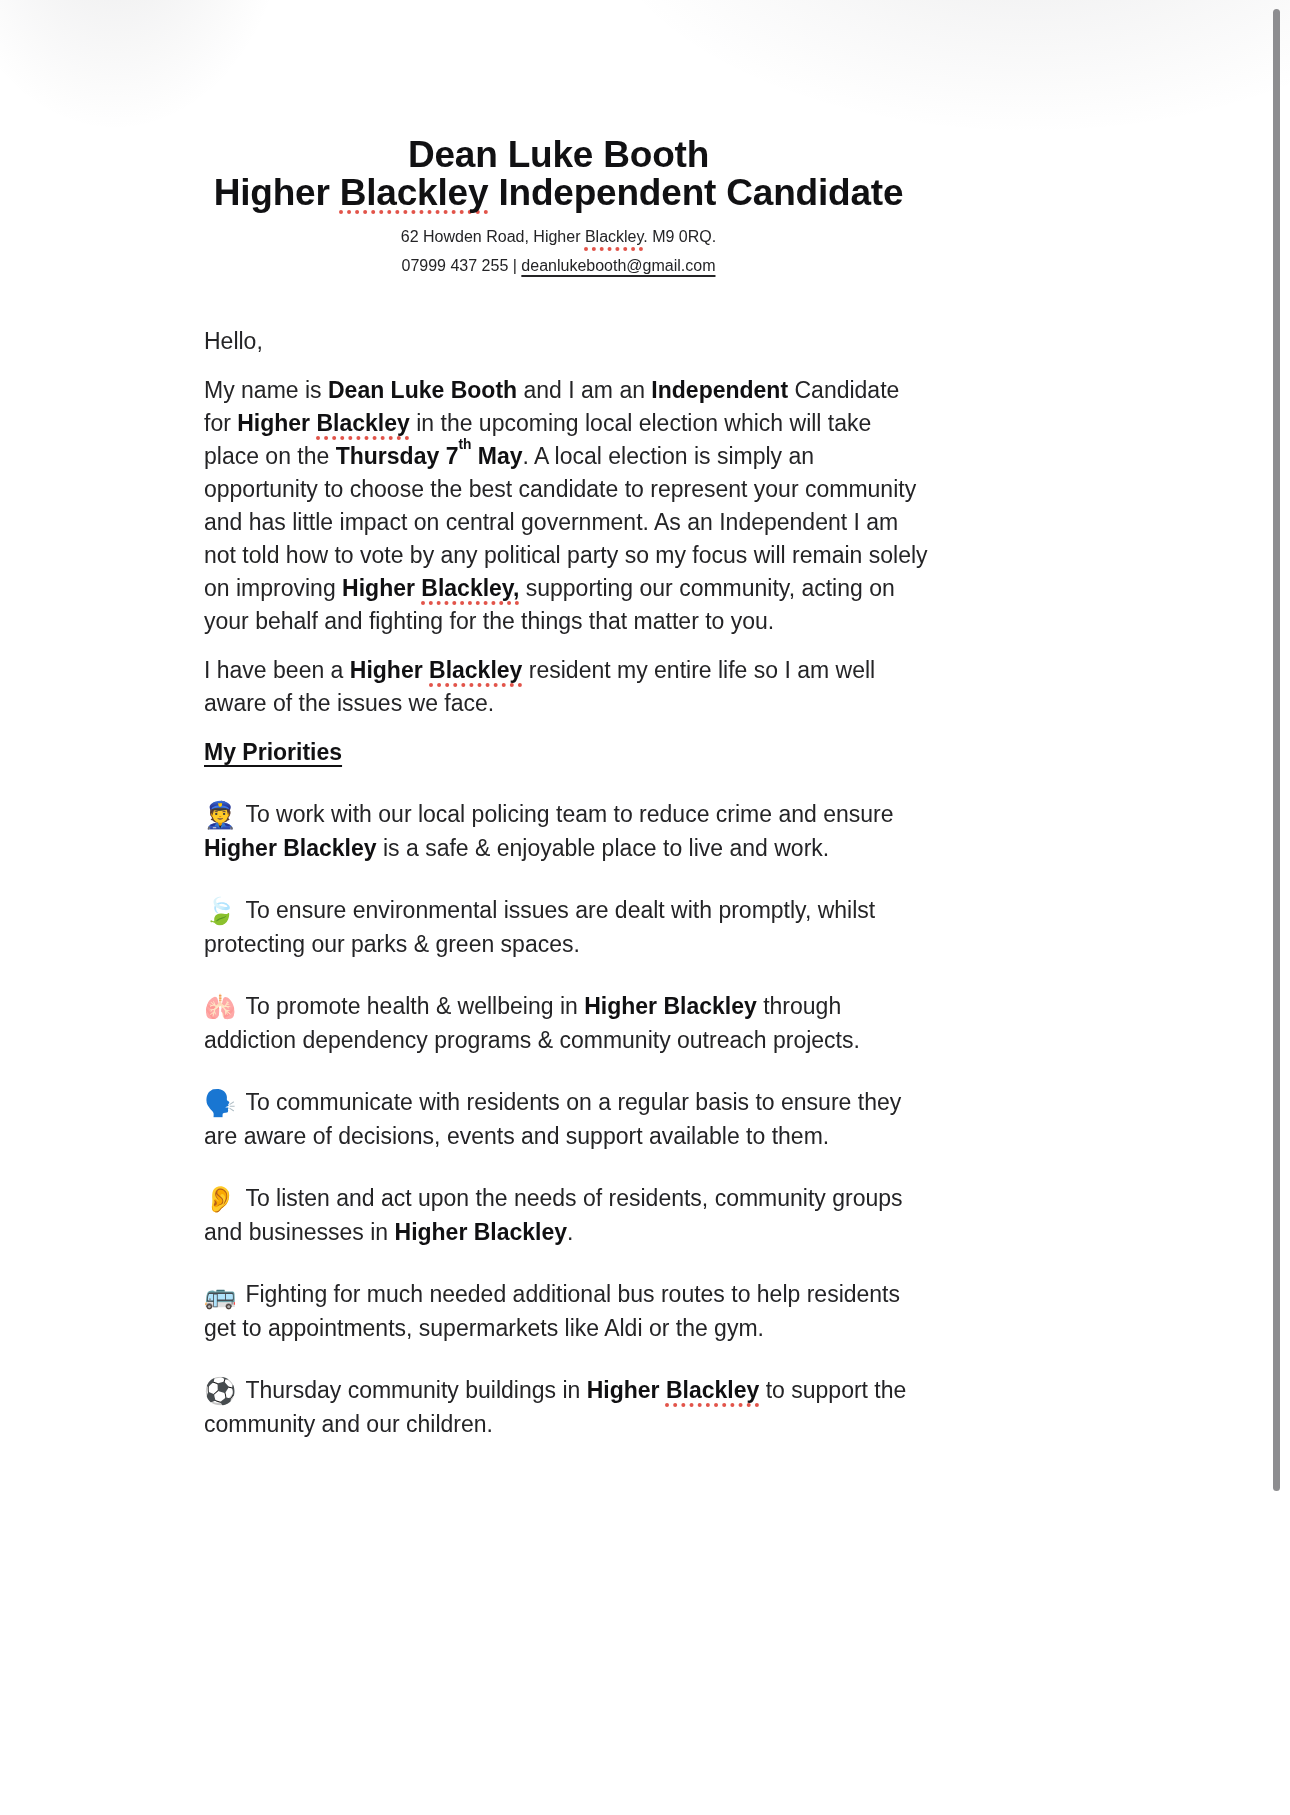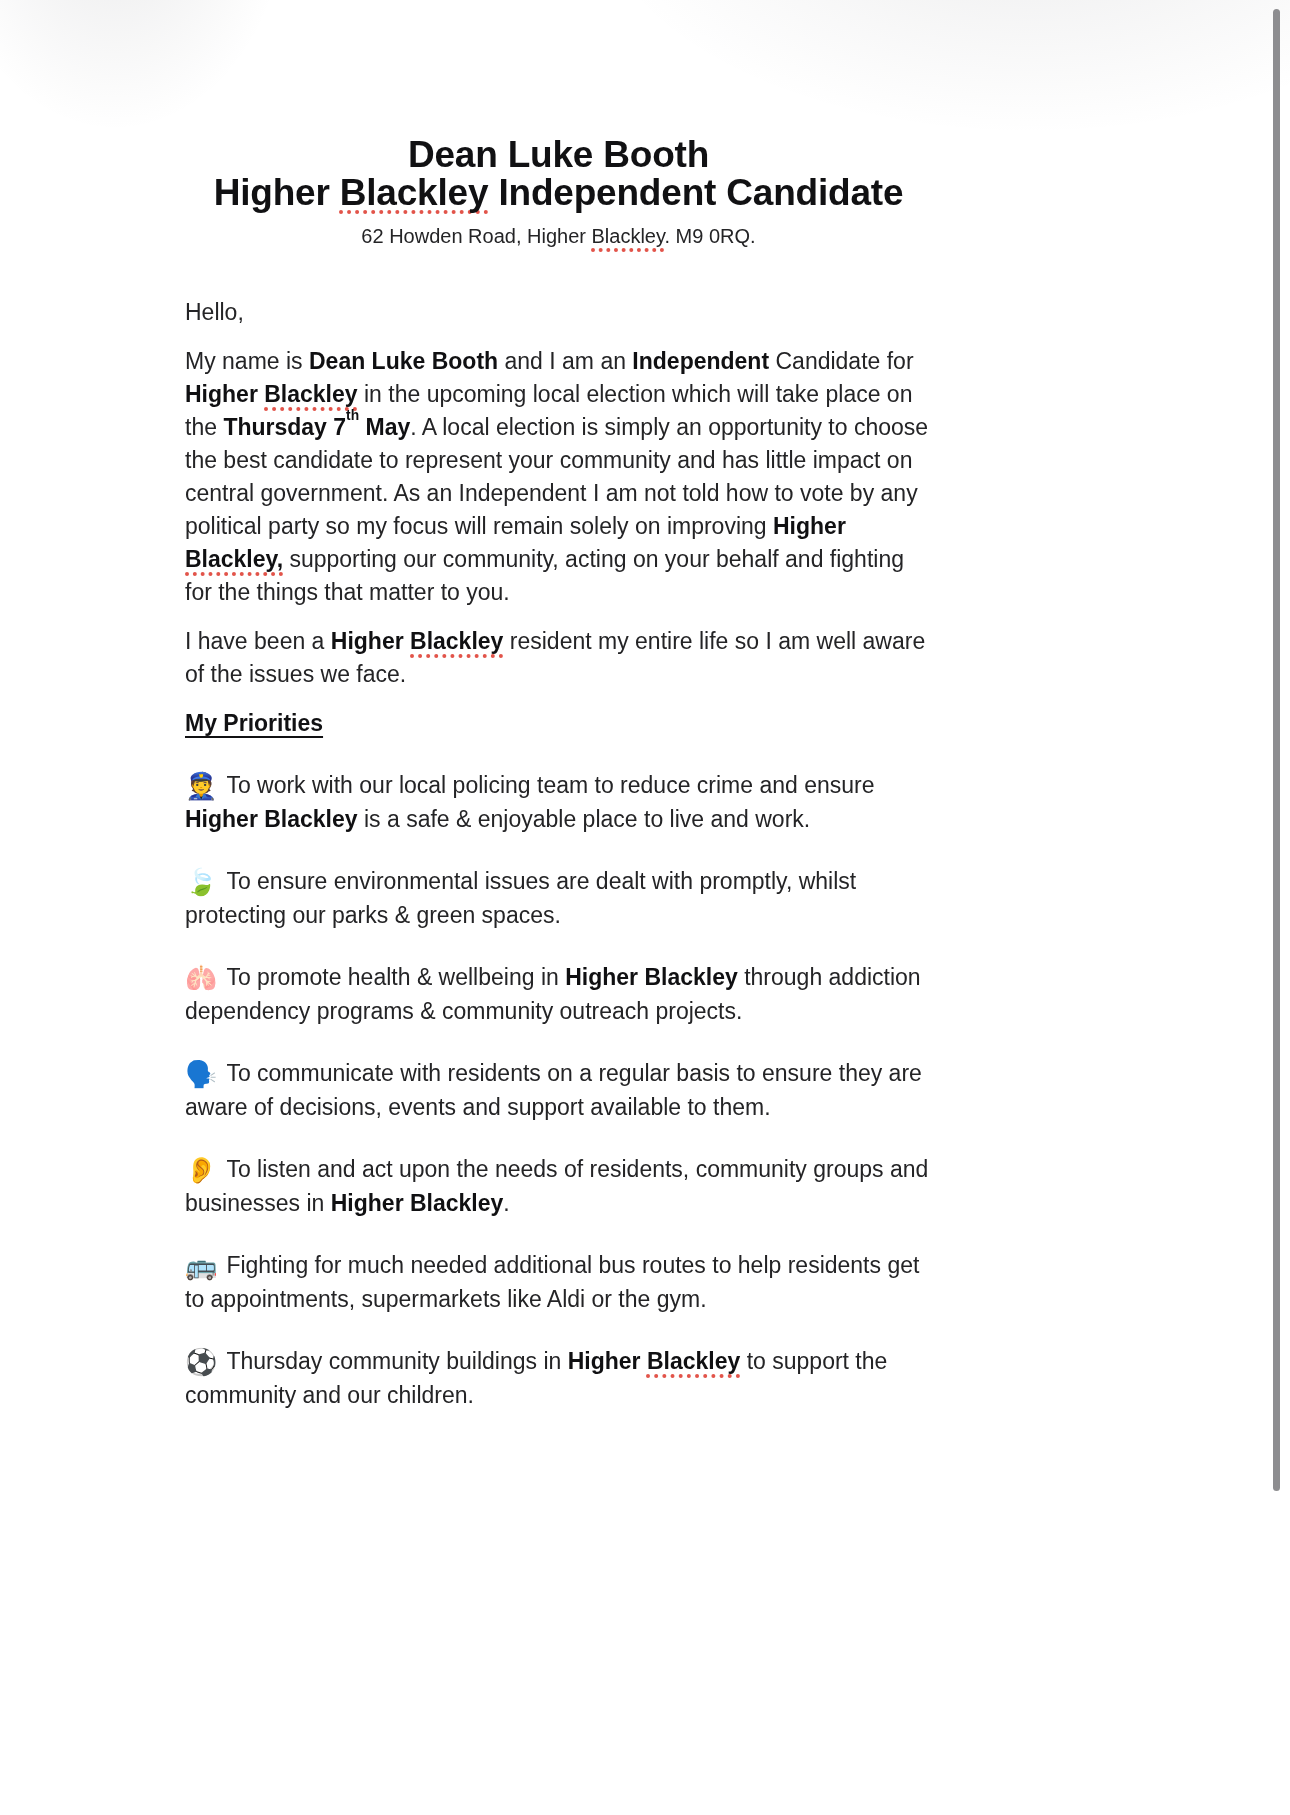--- a/index.html
+++ b/index.html
@@ -24,25 +24,25 @@
     width:747px;
   }
   
   h1{
     margin:0;padding-top:136px;
     font-size:37px;line-height:38px;font-weight:700;color:#111113;
     text-align:center;letter-spacing:-0.2px;
   }
   .subhead{
     margin:10px 0 0 0;
-    font-size:20px;line-height:29px;font-weight:400;color:#242426;
+    font-size:16px;line-height:29px;font-weight:400;color:#242426;
     text-align:center;
   }
   
-  main{display:block;margin-top:45px;}
+  main{display:block;margin-top:45px;margin-left:19px;}
   p{margin:0 0 16px 0;font-size:23px;line-height:33px;color:#242426;}
   h2{
     margin:0 0 29px 0;
     font-size:23px;line-height:33px;font-weight:700;color:#111113;
     text-decoration:underline;text-decoration-thickness:2px;text-underline-offset:5px;
   }
   .priority{margin:0 0 29px 0;}
   .b{font-weight:700;color:#101012;}
   
   .sp{
@@ -77,20 +77,21 @@
 <div class="page">
   <div class="content">
 
     <header>
       <h1>
         <div>Dean Luke Booth</div>
         <div><span>Higher </span><span class="sp">Blackley</span><span> Independent Candidate</span></div>
       </h1>
       <div class="subhead">
         <div><span>62 Howden Road, Higher </span><span class="sp">Blackley</span><span>. M9 0RQ.</span></div>
+        <div><span>07999 437 255 | </span><span class="u">deanlukebooth@gmail.com</span></div>
       </div>
     </header>
 
     <main>
       <p>Hello,</p>
 
       <p><span>My name is </span><span class="b">Dean Luke Booth</span><span> and I am an </span><span class="b">Independent</span><span> Candidate for </span><span class="b">Higher </span><span class="b sp">Blackley</span><span> in the upcoming local election which will take place on the </span><span class="b">Thursday 7</span><sup class="b">th</sup><span class="b"> May</span><span>. A local election is simply an opportunity to choose the best candidate to represent your community and has little impact on central government. As an Independent I am not told how to vote by any political party so my focus will remain solely on improving </span><span class="b">Higher </span><span class="b sp">Blackley,</span><span> supporting our community, acting on your behalf and fighting for the things that matter to you.</span></p>
 
       <p><span>I have been a </span><span class="b">Higher </span><span class="b sp">Blackley</span><span> resident my entire life so I am well aware of the issues we face.</span></p>
 

